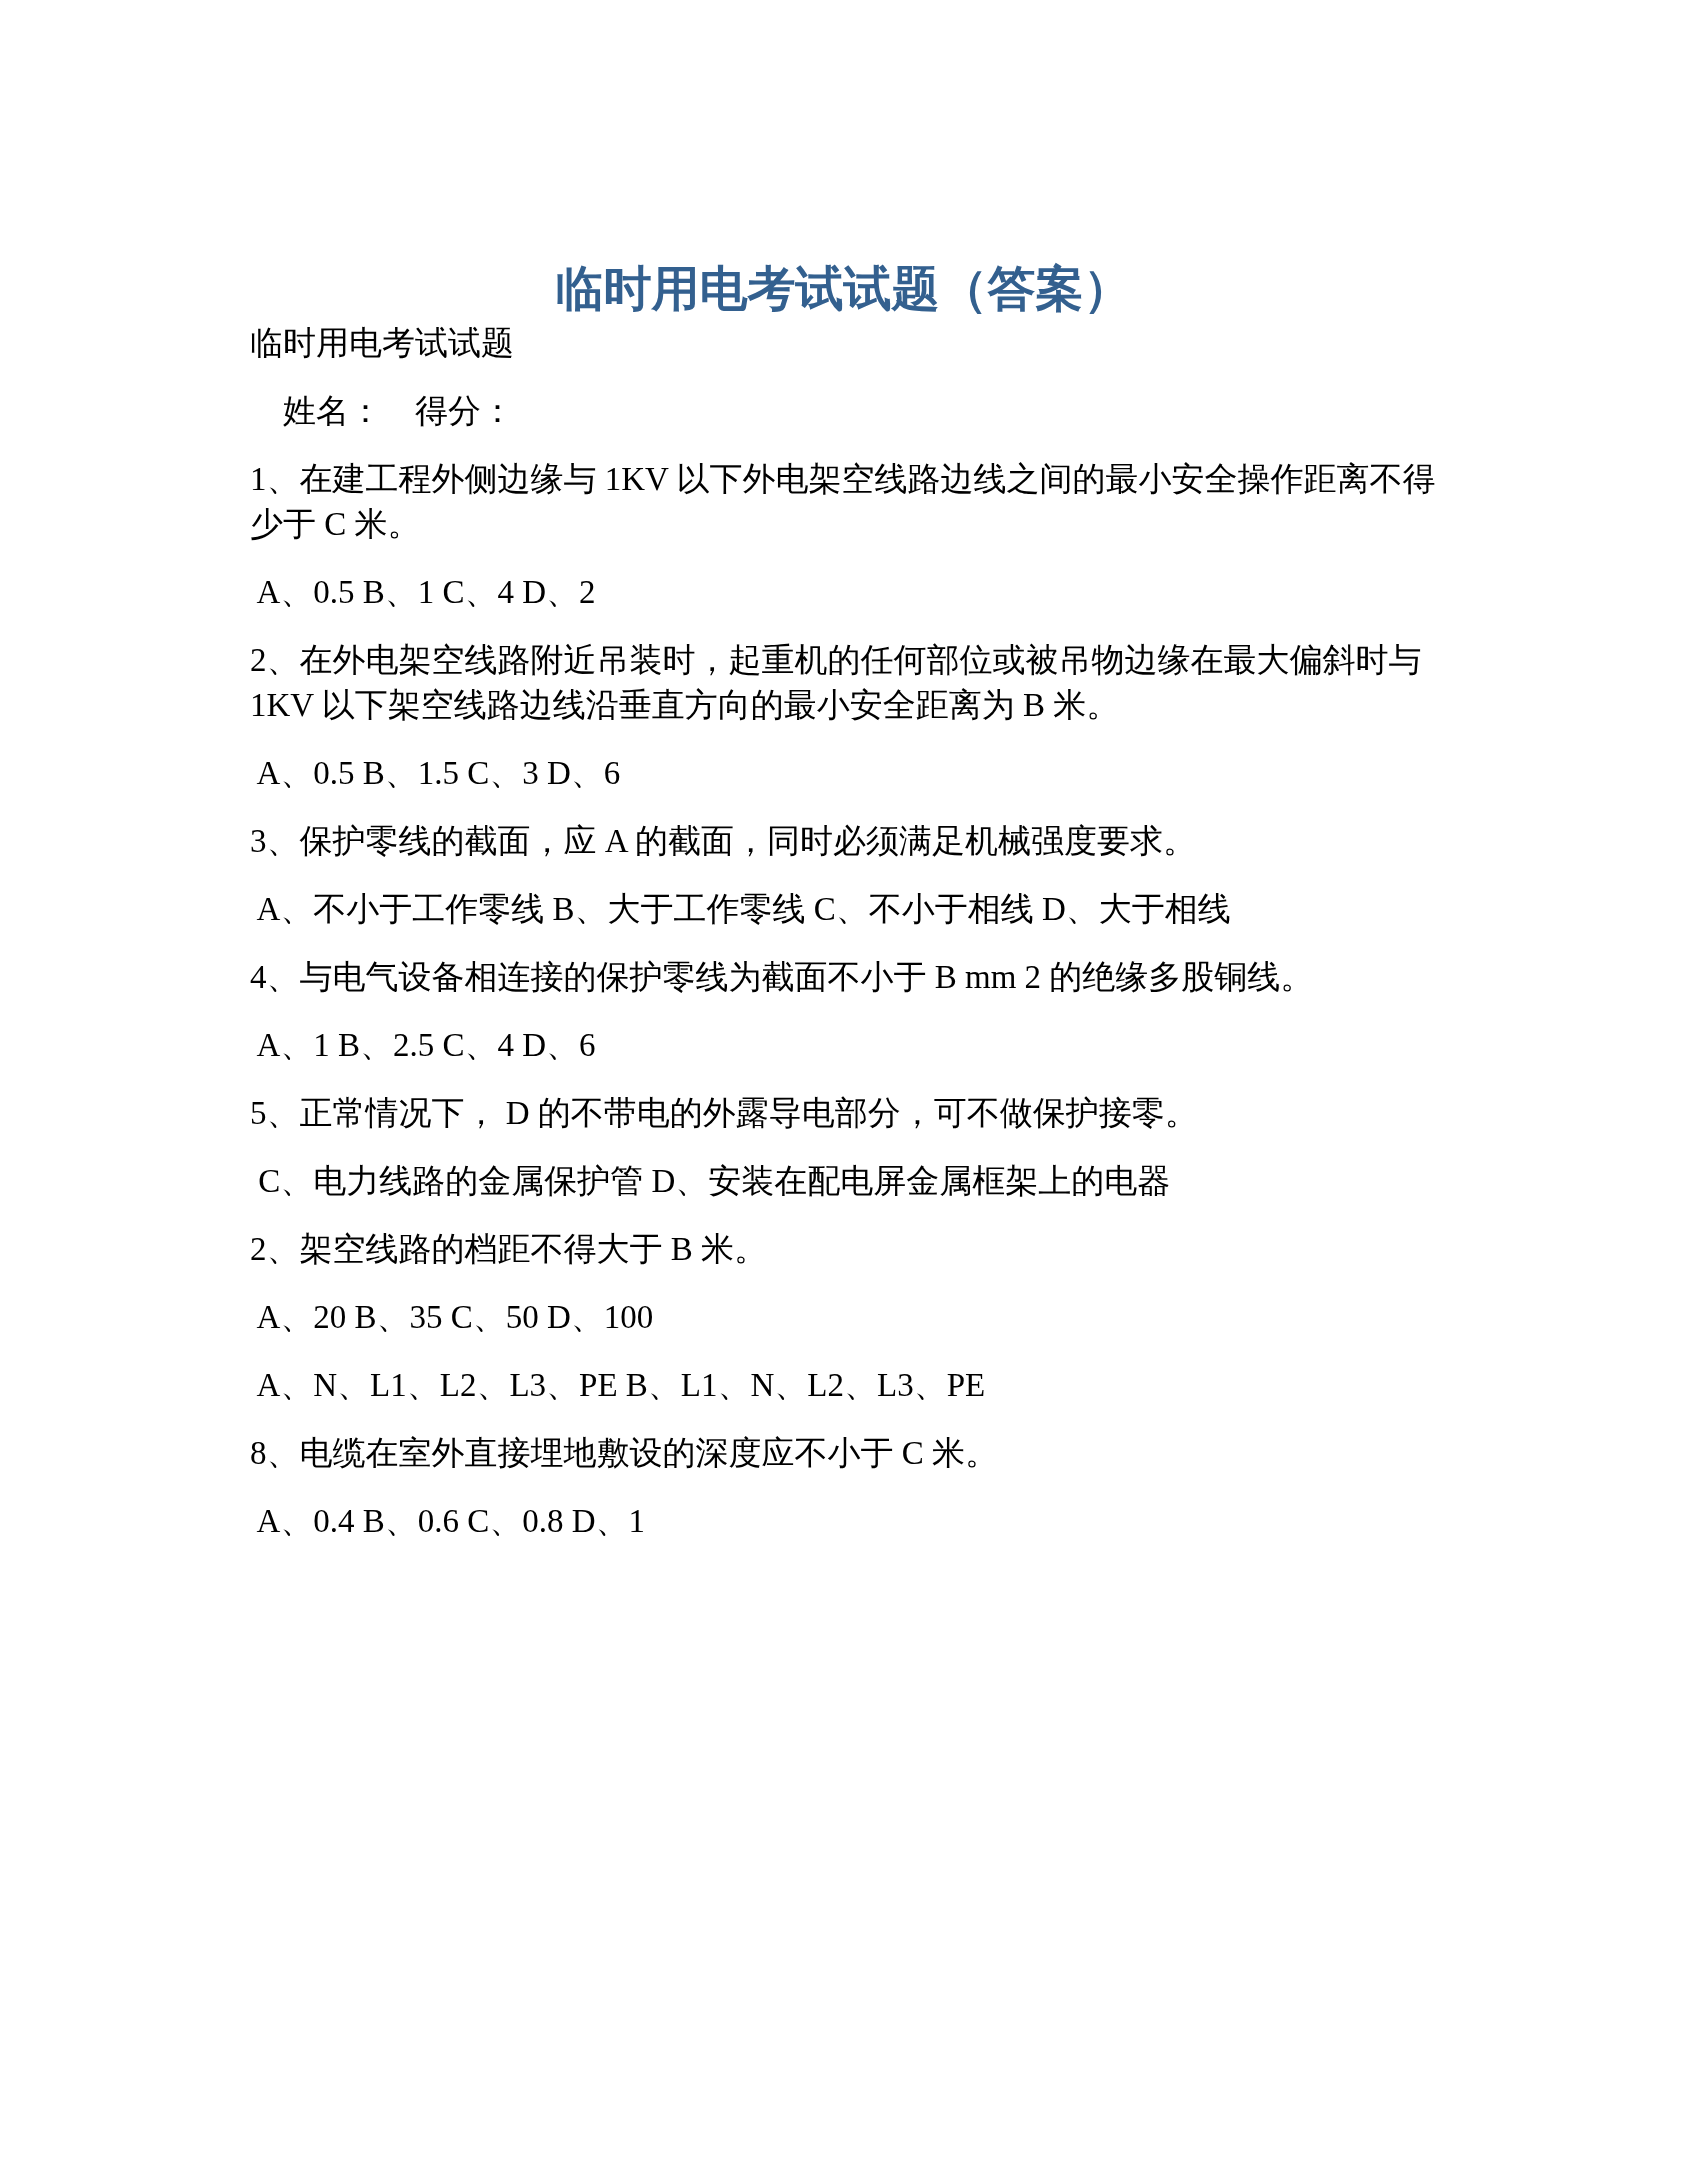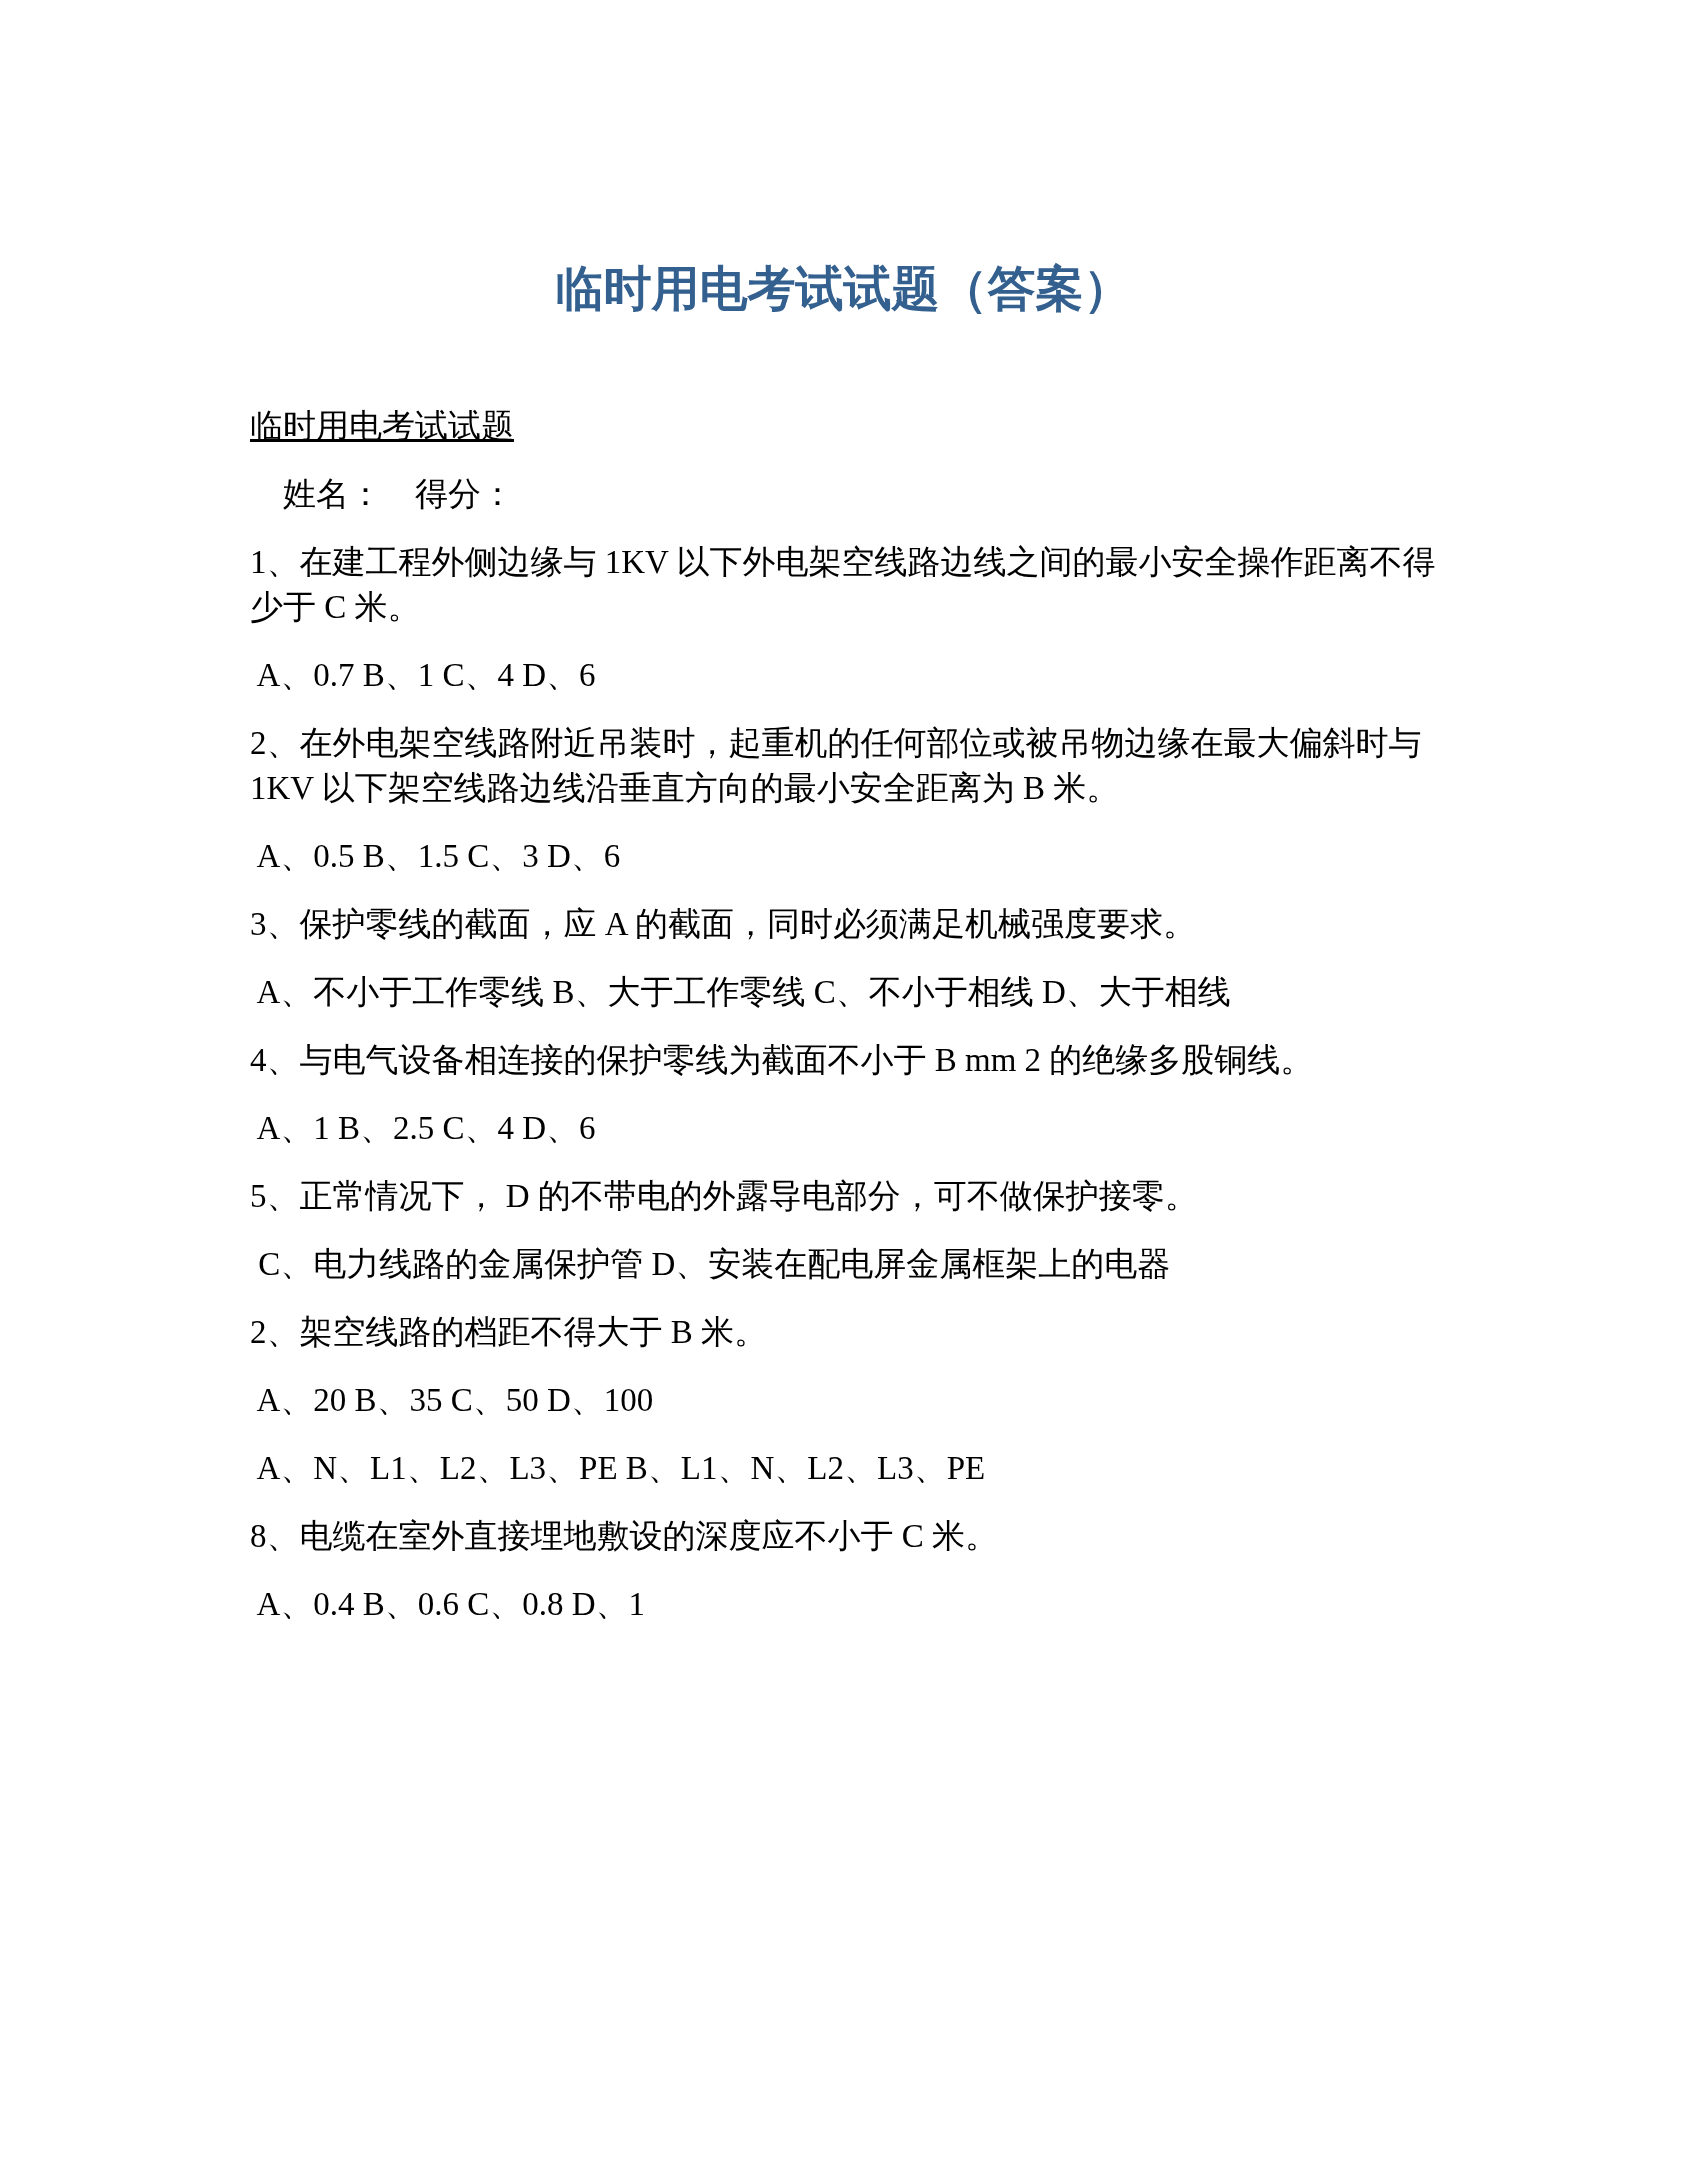--- a/index.html
+++ b/index.html
@@ -35,37 +35,35 @@
     padding: 0 238px 0 250px;
   }
   .content p {
     margin: 0 0 23px 0;
     font-size: 33px;
     line-height: 45px;
     white-space: pre;
     color: #000000;
   }
   .content p.first {
-    margin-top: 83px;
-    text-decoration: underline;
   }
 </style>
 </head>
 <body>
 
 <div class="page">
 
   <h1 class="doc-title">临时用电考试试题（答案）</h1>
 
   <div class="content">
     <p class="first">临时用电考试试题</p>
     <p>　姓名：　得分：</p>
     <p>1、在建工程外侧边缘与 1KV 以下外电架空线路边线之间的最小安全操作距离不得
 少于 C 米。</p>
-    <p> A、0.7 B、1 C、4 D、6</p>
+    <p> A、0.5 B、1 C、4 D、2</p>
     <p>2、在外电架空线路附近吊装时，起重机的任何部位或被吊物边缘在最大偏斜时与
 1KV 以下架空线路边线沿垂直方向的最小安全距离为 B 米。</p>
     <p> A、0.5 B、1.5 C、3 D、6</p>
     <p>3、保护零线的截面，应 A 的截面，同时必须满足机械强度要求。</p>
     <p> A、不小于工作零线 B、大于工作零线 C、不小于相线 D、大于相线</p>
     <p>4、与电气设备相连接的保护零线为截面不小于 B mm 2 的绝缘多股铜线。</p>
     <p> A、1 B、2.5 C、4 D、6</p>
     <p>5、正常情况下， D 的不带电的外露导电部分，可不做保护接零。</p>
     <p> C、电力线路的金属保护管 D、安装在配电屏金属框架上的电器</p>
     <p>2、架空线路的档距不得大于 B 米。</p>

